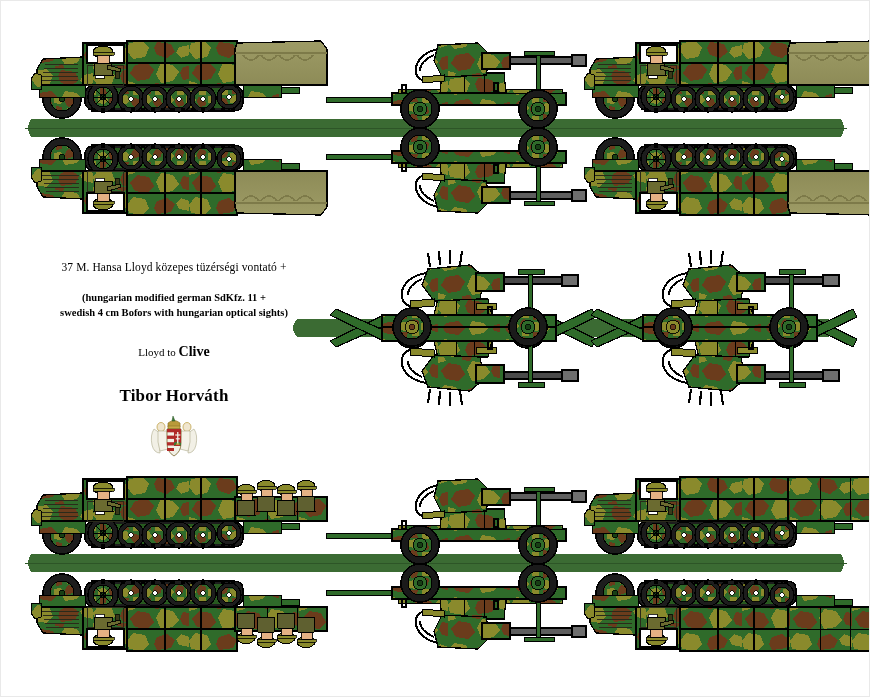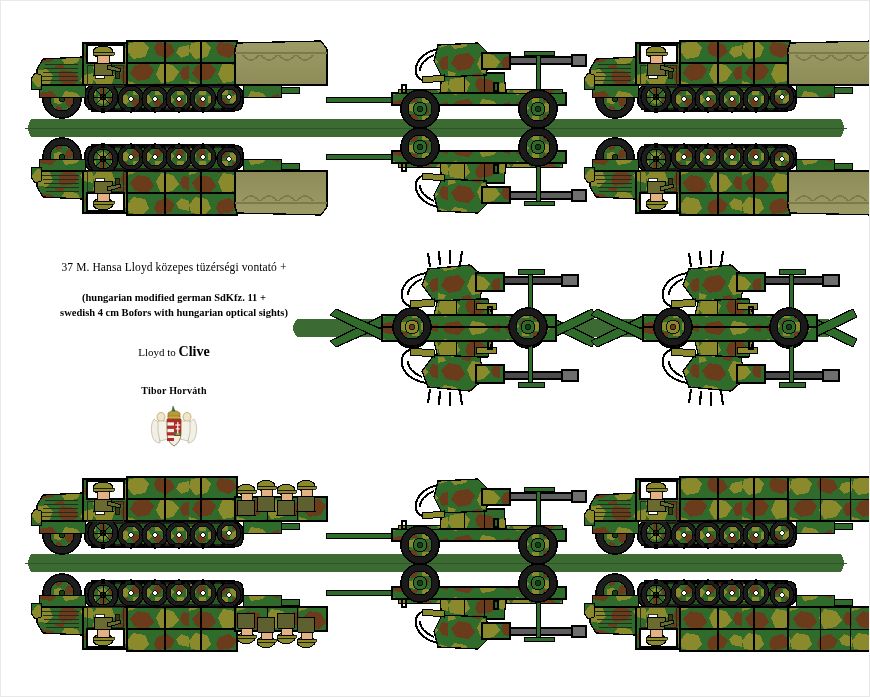--- a/index.html
+++ b/index.html
@@ -27,21 +27,21 @@
     top:258px;
     width:290px;
     text-align:center;
     color:#000000;
     line-height:1.45;
   }
   .cap-title{font-size:11.5px;letter-spacing:0.1px;}
   .cap-sub{font-size:10.5px;margin-top:14px;font-weight:bold;}
   .cap-thanks{font-size:11px;margin-top:22px;}
   .cap-thanks b{font-size:14px;font-weight:bold;}
-  .cap-author{font-size:10px;font-weight:bold;margin-top:22px;letter-spacing:0.2px;}
+  .cap-author{font-size:17px;font-weight:bold;margin-top:22px;letter-spacing:0.2px;}
   #crest-wrap{margin-top:6px;display:flex;justify-content:center;}
 </style>
 </head>
 <body>
 
 <div id="plate">
 
   <div class="layer">
   <svg class="art" width="870" height="697" viewBox="0 0 870 697" xmlns="http://www.w3.org/2000/svg">
     <defs>

